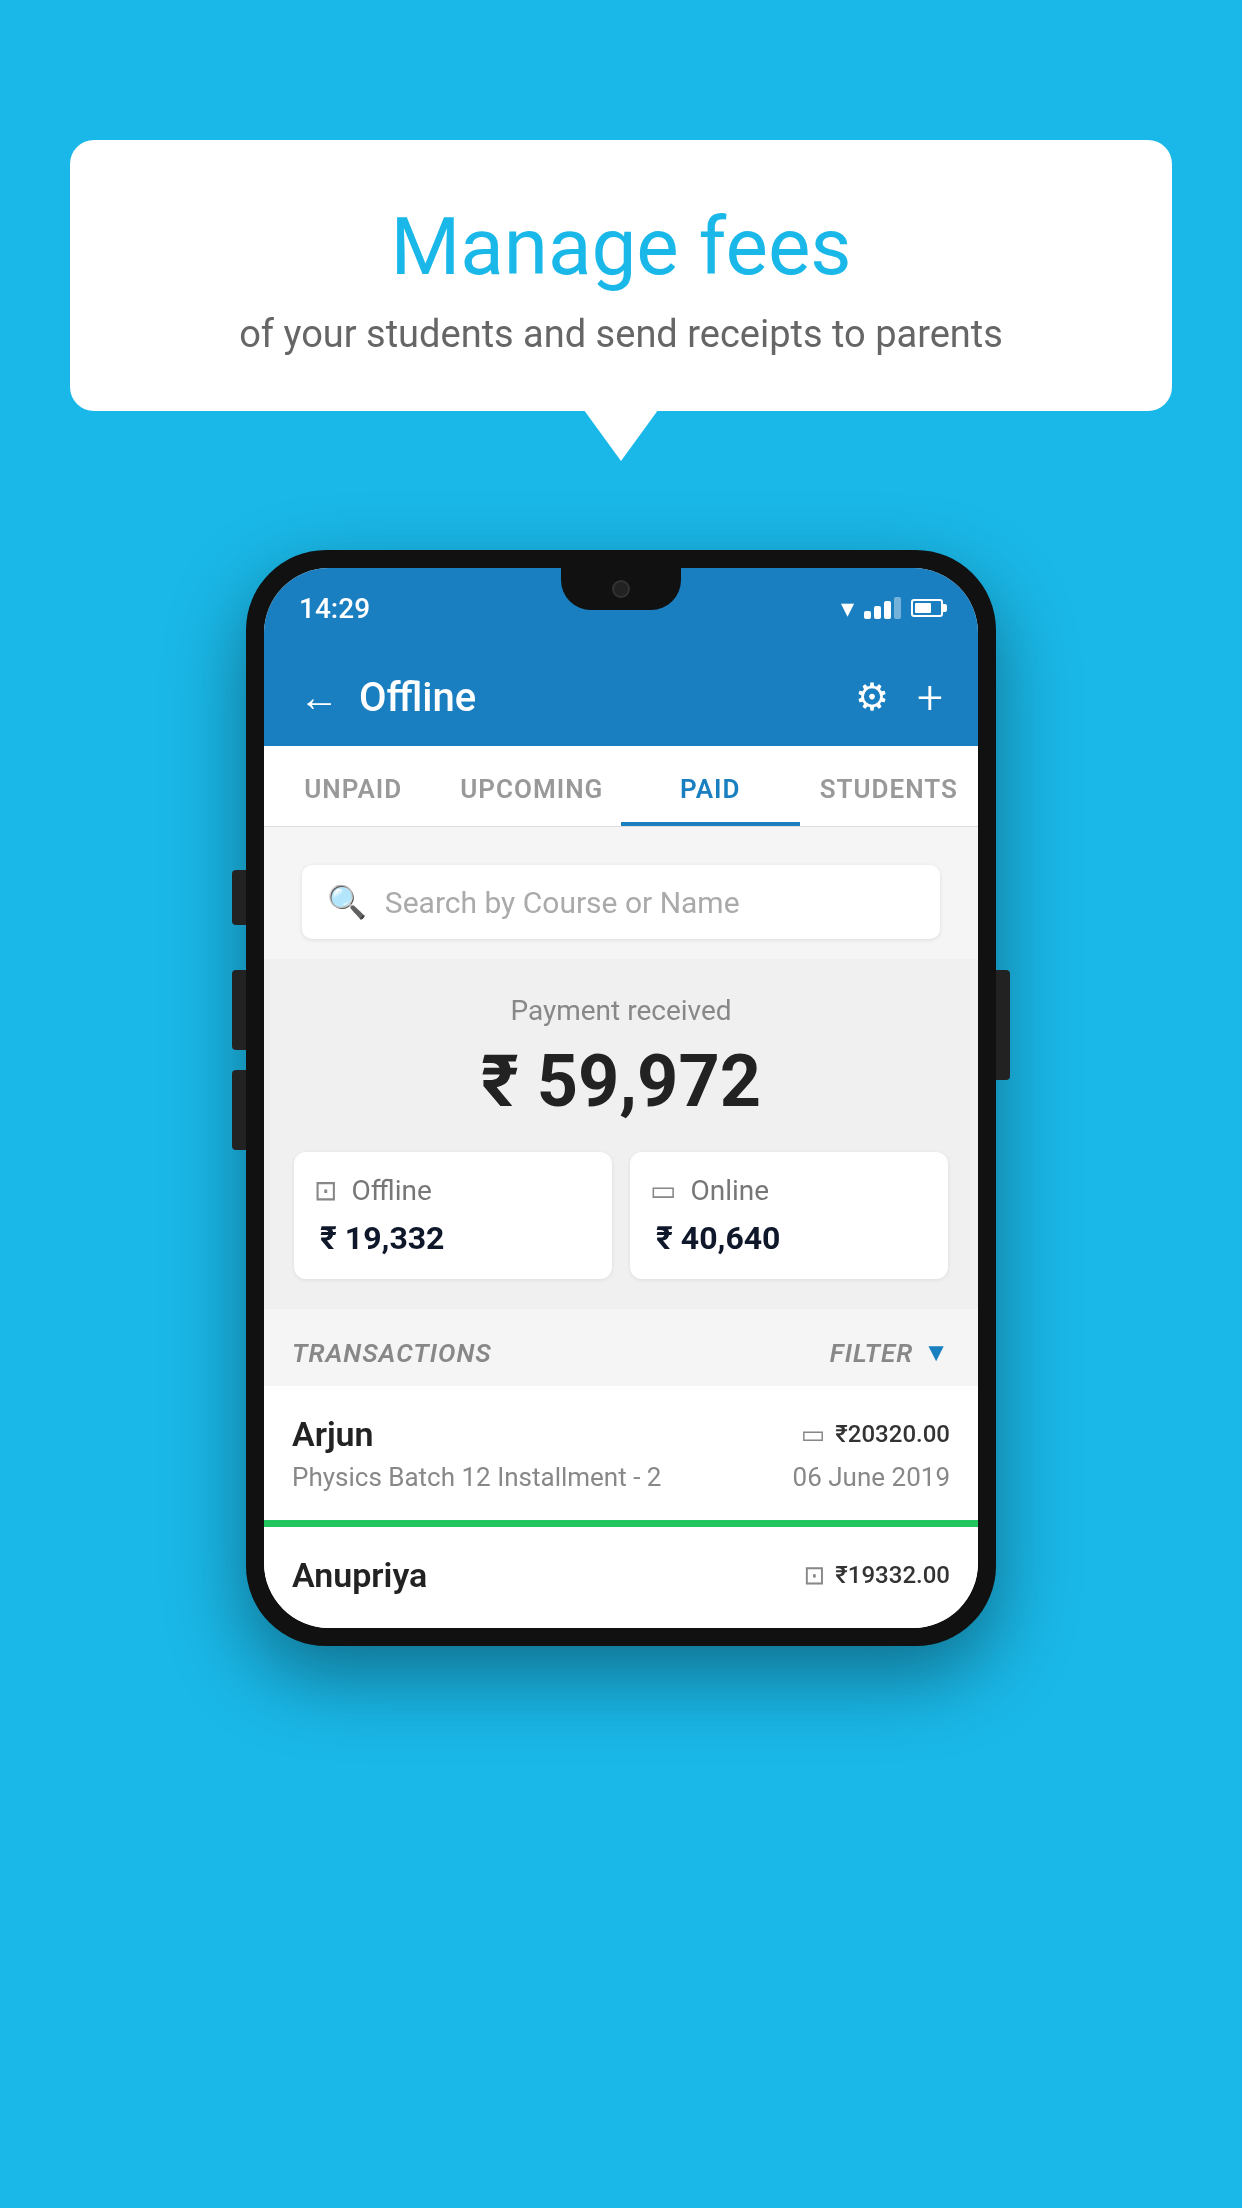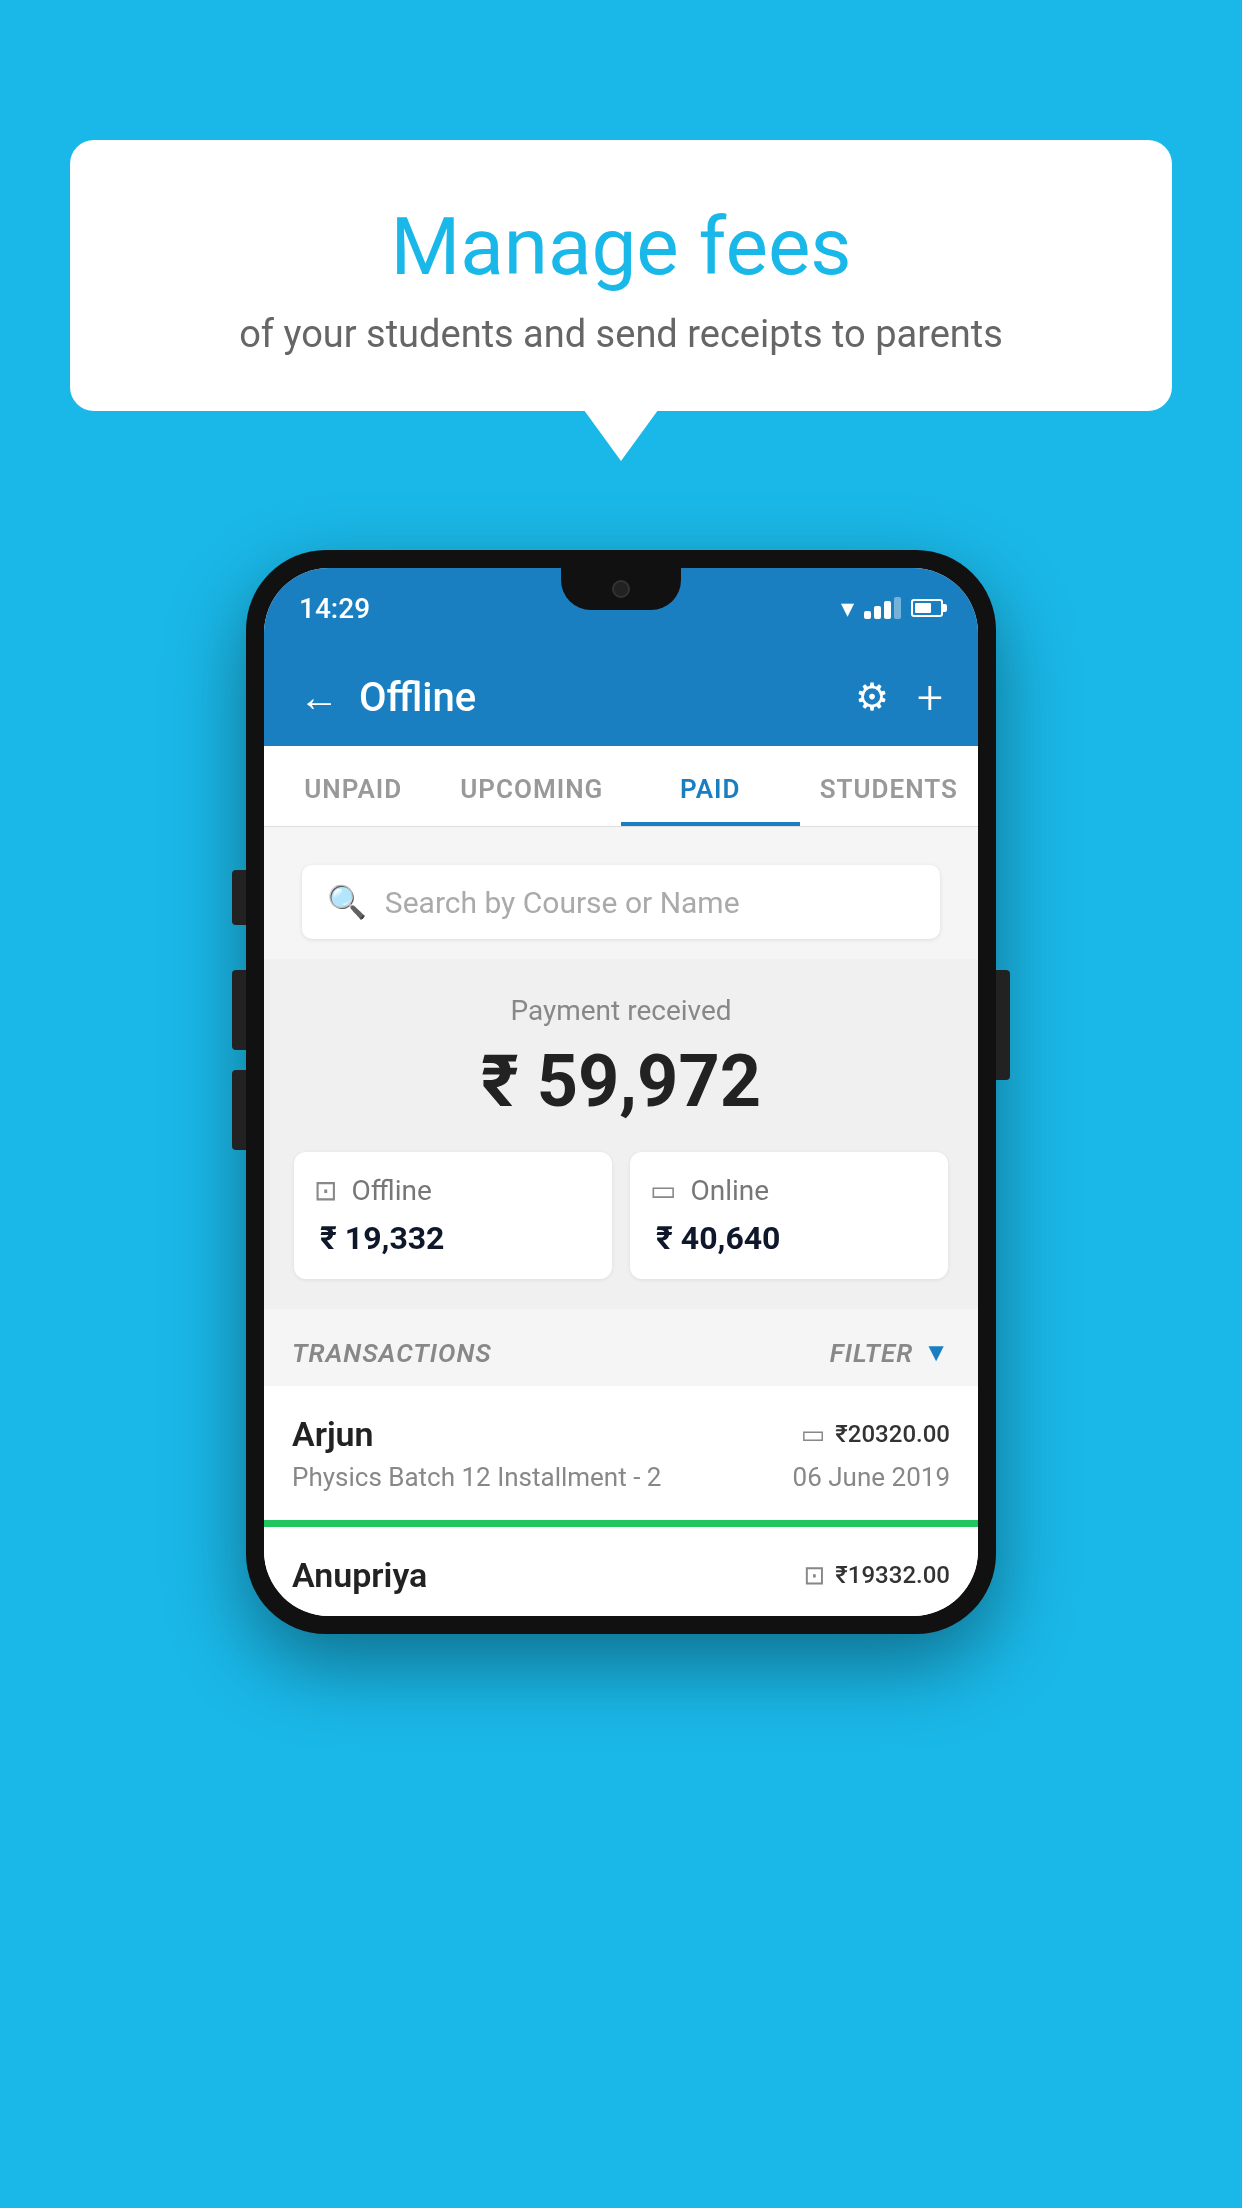--- a/index.html
+++ b/index.html
@@ -456,21 +456,21 @@
       color: #888;
     }
 
     .transaction-date {
       font-size: 26px;
       color: #888;
     }
 
     .transaction-row-partial {
       background: white;
-      padding: 28px 28px 21px;
+      padding: 28px 28px 33px;
     }
 
     .transaction-partial-top {
       display: flex;
       justify-content: space-between;
       align-items: center;
     }
   </style>
 </head>
 <body>

